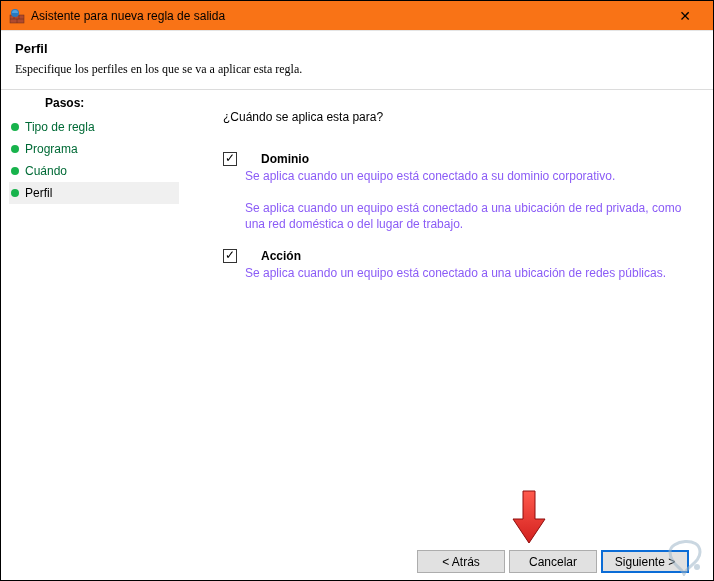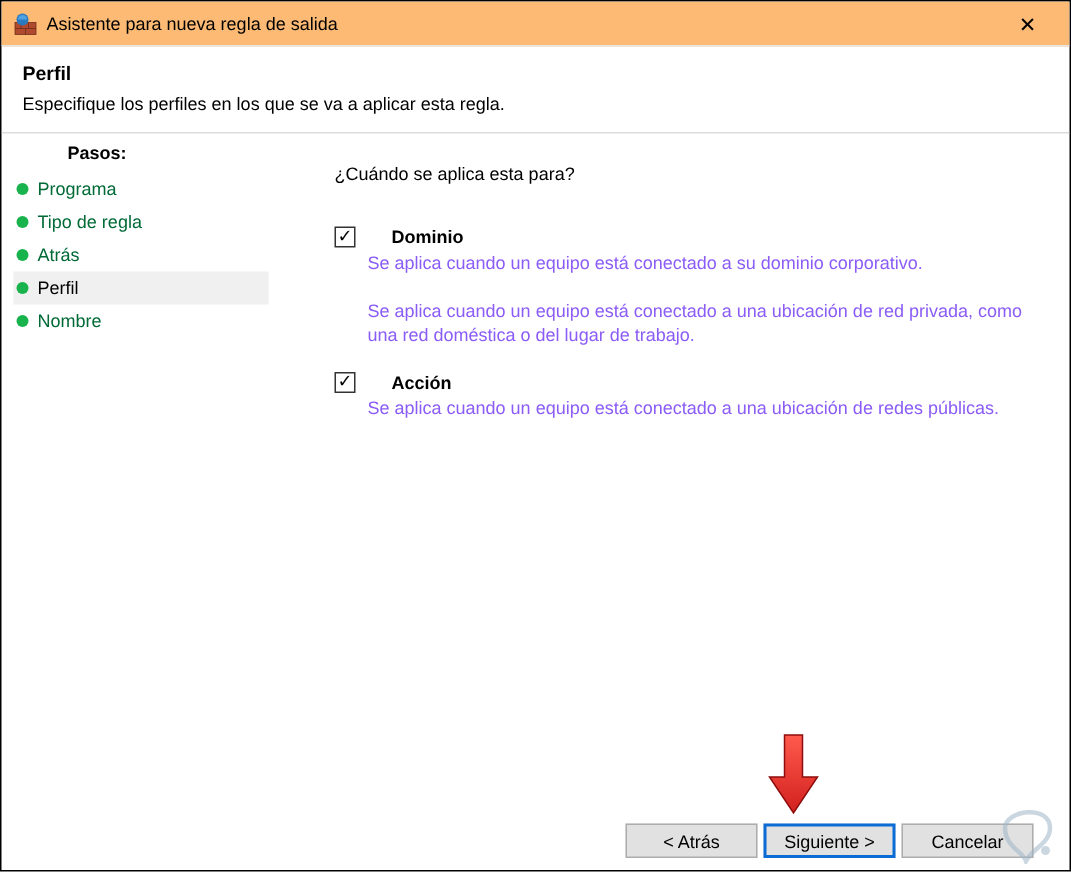--- a/index.html
+++ b/index.html
@@ -11,21 +11,21 @@
       height: 581px;
       overflow: hidden;
       border: 1px solid #000;
     }
     .titlebar {
       display: flex;
       align-items: center;
       justify-content: space-between;
       height: 30px;
       padding: 0 8px 0 8px;
-      background: #fdba74;
+      background: #f97316;
       border-bottom: 1px solid #e5e5e5;
     }
     .titlebar-left { display: flex; align-items: center; gap: 6px; }
     .title-icon svg { display:block; }
     .title-text { font-size: 12px; color: #000; }
     .close-btn {
       width: 40px; height: 26px;
       display: flex; align-items: center; justify-content: center;
       font-size: 14px; color: #000;
       cursor: pointer;
@@ -37,20 +37,21 @@
     }
     .header-title {
       font-weight: bold;
       font-size: 13px;
       color: #000;
       margin-bottom: 6px;
     }
     .header-subtitle {
       font-size: 12px;
       color: #000;
+      font-family: Liberation Serif, serif;
     }
 
     .body-area {
       display: flex;
       height: calc(581px - 30px - 54px); 
     }
     .sidebar {
       width: 178px;
       padding: 6px 0 0 8px;
       border-right: none;
@@ -177,37 +178,33 @@
   <div class="header-subtitle">Especifique los perfiles en los que se va a aplicar esta regla.</div>
 </div>
 
 <div class="body-area">
 
   <div class="sidebar">
     <div class="steps-label">Pasos:</div>
 
     <div class="step-item">
       <span class="bullet"></span>
+      <a href="#">Tipo de regla</a>
+    </div>
+    <div class="step-item">
+      <span class="bullet"></span>
       <a href="#">Programa</a>
     </div>
     <div class="step-item">
       <span class="bullet"></span>
-      <a href="#">Tipo de regla</a>
-    </div>
-    <div class="step-item">
-      <span class="bullet"></span>
-      <a href="#">Atrás</a>
+      <a href="#">Cuándo</a>
     </div>
     <div class="step-item active">
       <span class="bullet"></span>
       <span>Perfil</span>
-    </div>
-    <div class="step-item">
-      <span class="bullet"></span>
-      <a href="#">Nombre</a>
     </div>
   </div>
 
   <div class="content">
     <div>
       <div class="question">¿Cuándo se aplica esta para?</div>
 
       <div class="opt-block">
         <div class="opt-row">
           <input type="checkbox" checked="" style="">
@@ -236,22 +233,22 @@
             <stop offset="0" stop-color="#ff5a4d"></stop>
             <stop offset="1" stop-color="#d2201e"></stop>
           </linearGradient>
         </defs>
         <path d="M14 2 H26 V30 H36 L20 54 L4 30 H14 Z" fill="url(#g)" stroke="#8e0c0c" stroke-width="1"></path>
       </svg>
     </div>
 
     <div class="btn-row">
       <button class="btn">&lt; Atrás</button>
+      <button class="btn">Cancelar</button>
       <button class="btn primary">Siguiente &gt;</button>
-      <button class="btn">Cancelar</button>
     </div>
   </div>
 </div>
 
 <div class="watermark">
   <svg width="46" height="46" viewBox="0 0 46 46">
     <path d="M8 22 C8 10 38 6 38 22 C38 32 26 36 22 44 C20 38 8 34 8 22 Z" fill="none" stroke="#9fb6c9" stroke-width="3" stroke-linecap="round"></path>
     <circle cx="35" cy="37" r="3" fill="#9fb6c9"></circle>
   </svg>
 </div>

